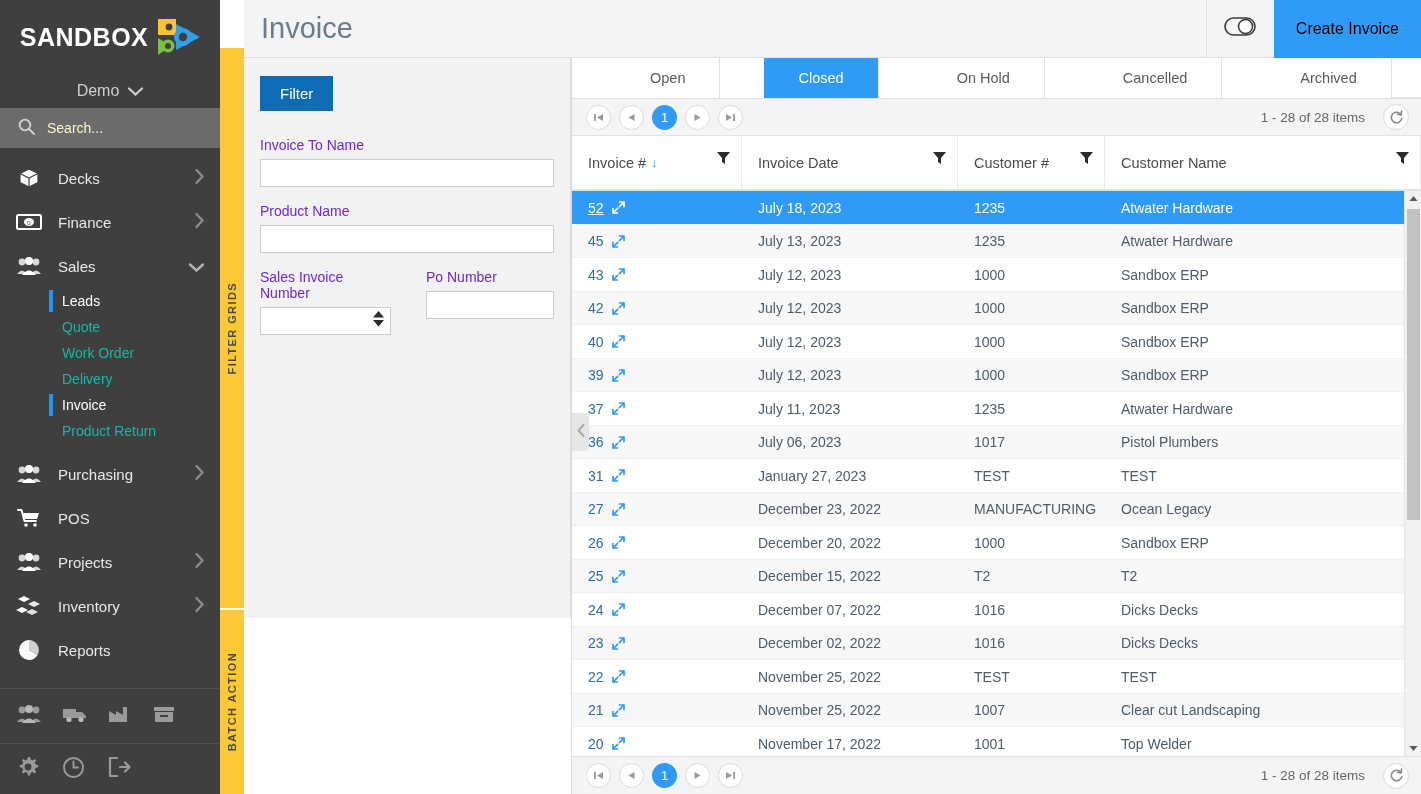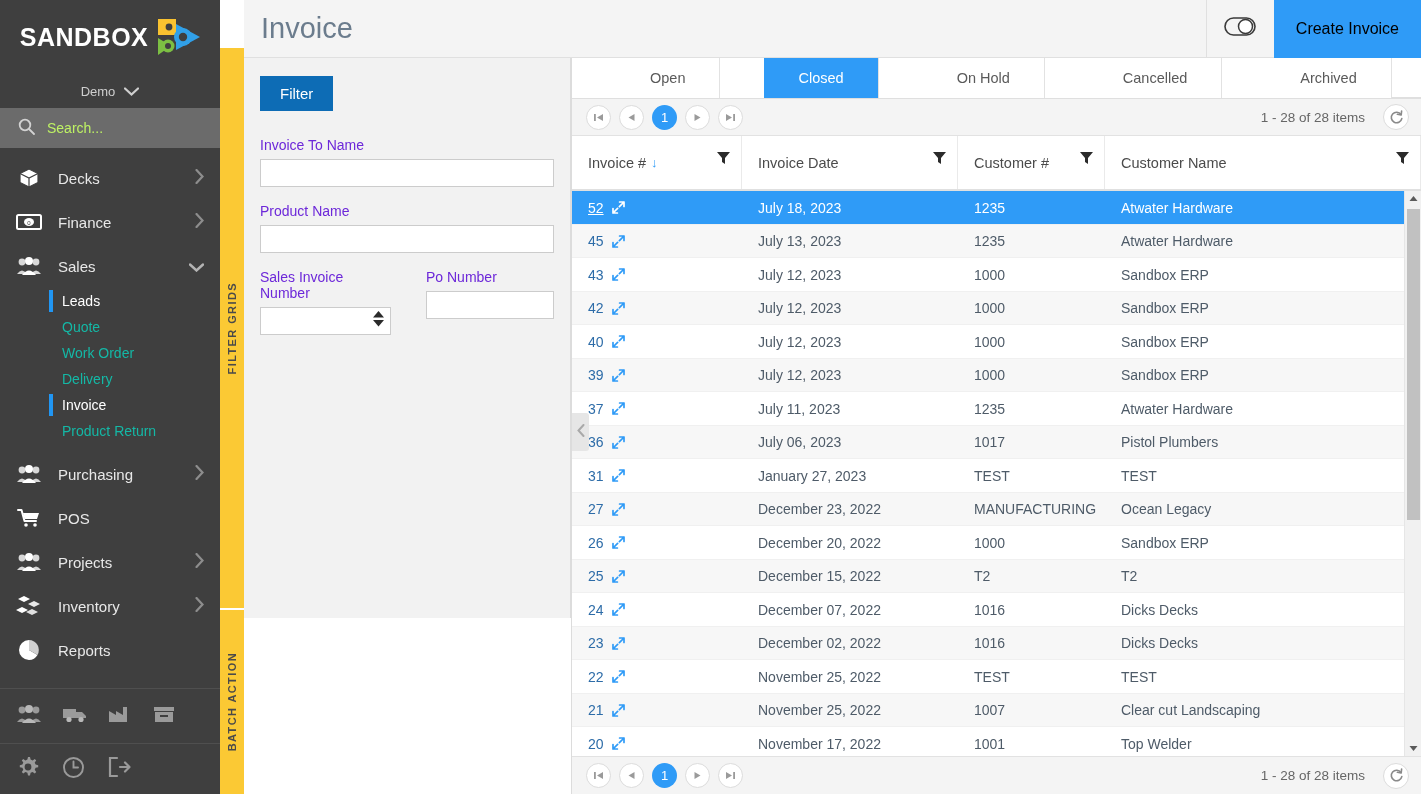--- a/index.html
+++ b/index.html
@@ -20,29 +20,29 @@
     justify-content: center; gap: 6px; padding-left: 4px;
   }
   .logo-text {
     color: #fff; font-weight: bold; font-size: 25px;
     letter-spacing: 0.5px; font-family: "Liberation Sans", sans-serif;
   }
   .logo-mark { width: 50px; height: 44px; flex: 0 0 50px; }
 
   .demo-row {
     height: 34px; display: flex; align-items: center;
-    justify-content: center; gap: 9px; color: #cfcfcf; font-size: 13px;
+    justify-content: center; gap: 9px; color: #cfcfcf; font-size: 16px;
   }
   .chev-down { display: block; }
 
   .search-row {
     height: 40px; background: #6b6b6b; display: flex;
     align-items: center; padding: 0 0 0 18px; gap: 12px;
   }
-  .search-ph { color: #bef264; font-size: 14px; }
+  .search-ph { color: #fef9c3; font-size: 14px; }
 
   .nav { flex: 1 1 auto; overflow: hidden; padding-top: 8px; }
   .nav-item {
     height: 44px; display: flex; align-items: center;
     padding: 0 16px 0 14px; gap: 14px; color: #e8e8e8; font-size: 15px;
     cursor: pointer; position: relative;
   }
   .nav-item .ni-icon { width: 30px; flex: 0 0 30px; display: flex; align-items: center; justify-content: center; }
   .nav-item .ni-label { flex: 1 1 auto; }
   .nav-item .ni-arrow { flex: 0 0 auto; opacity: .75; }

